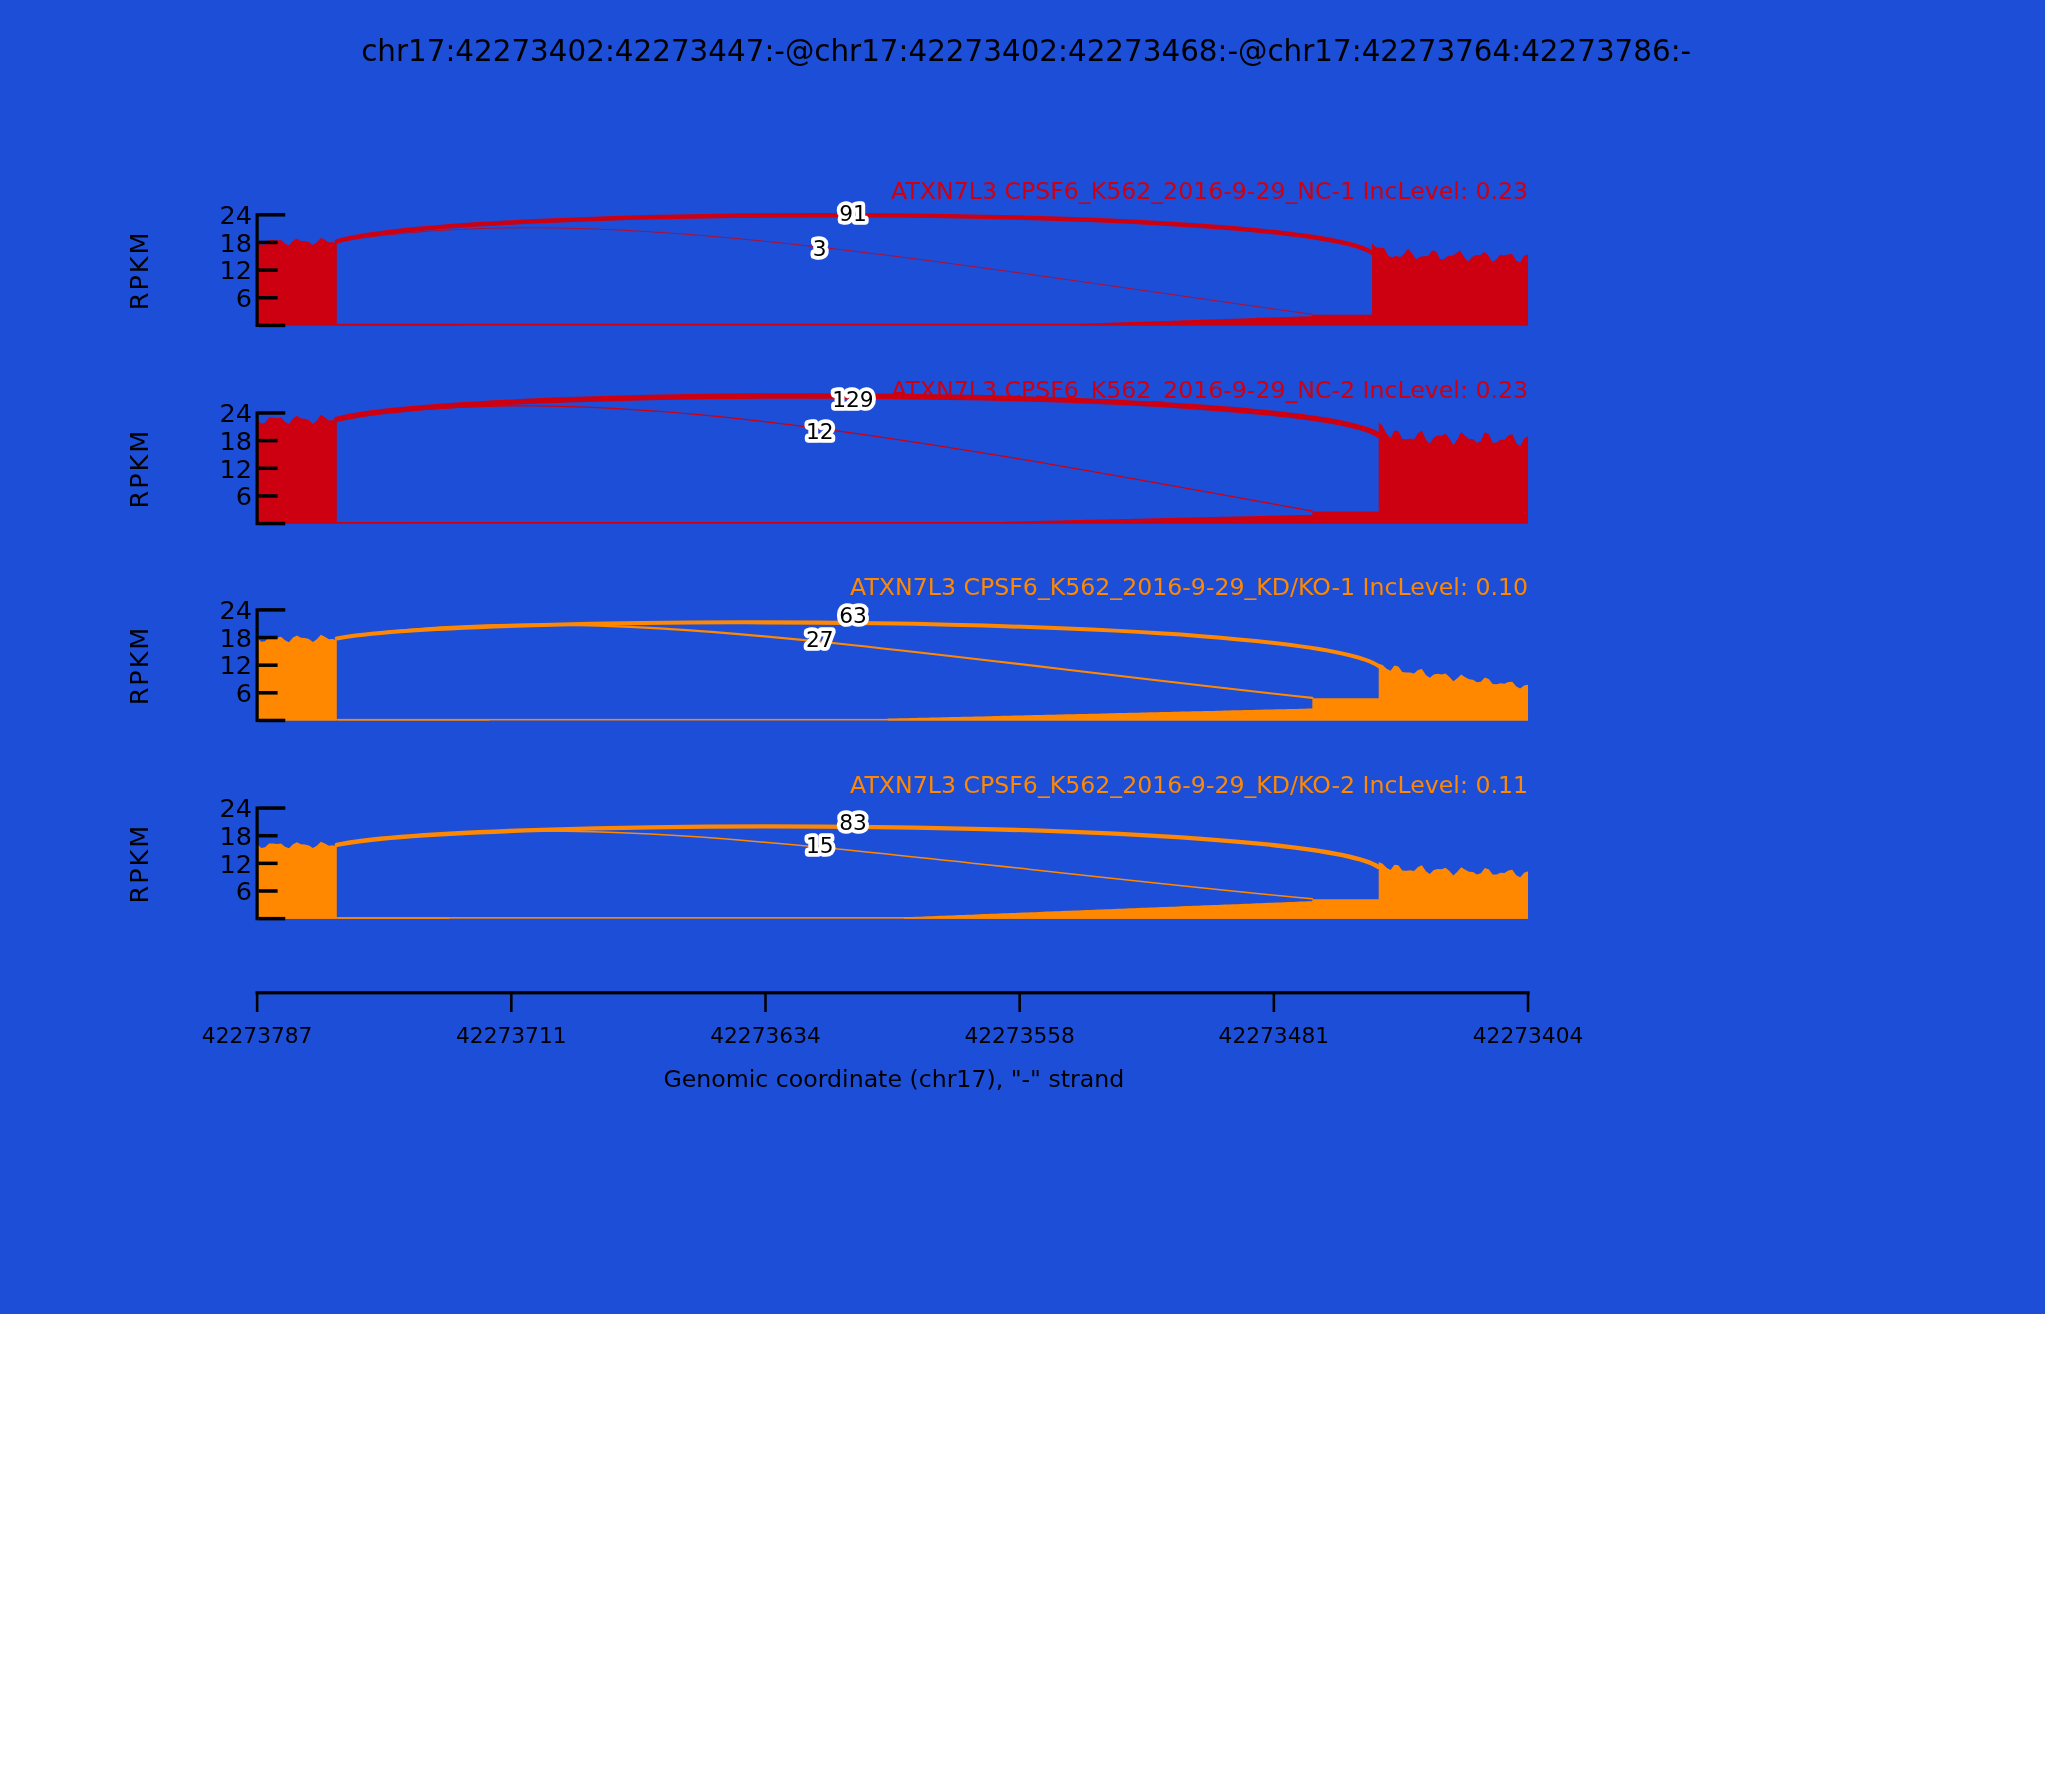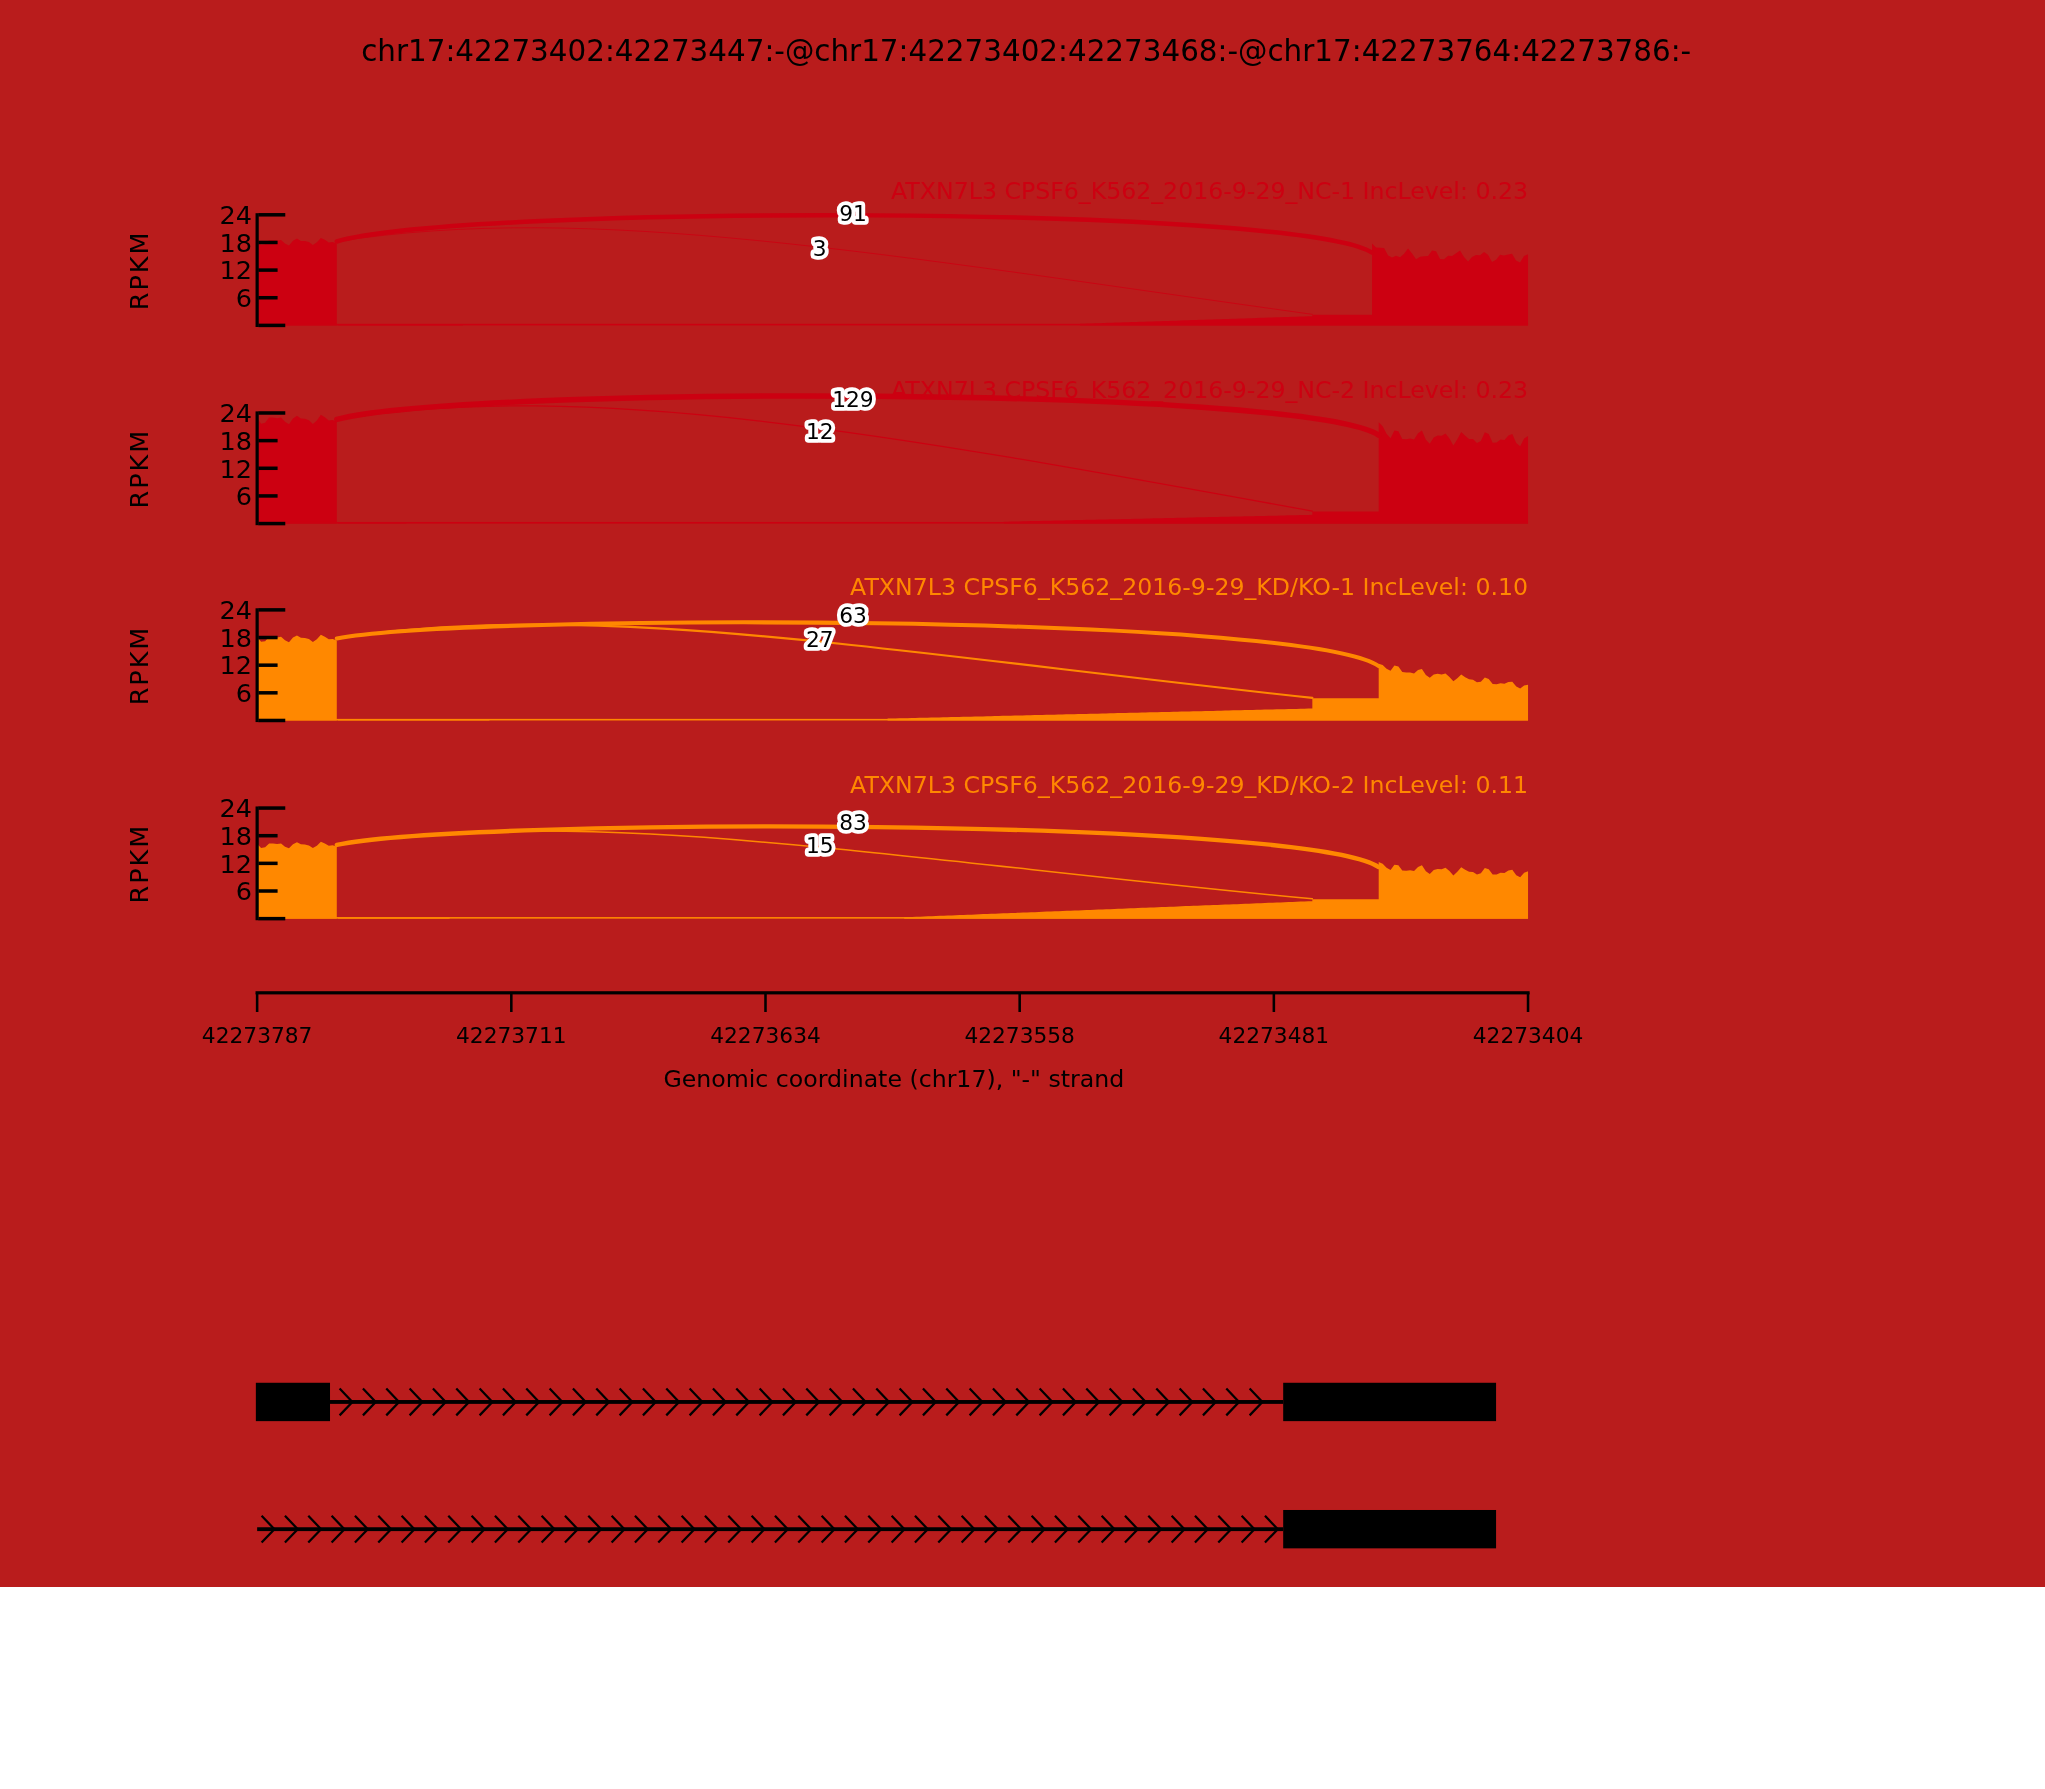--- a/index.html
+++ b/index.html
@@ -1,16 +1,16 @@
 <!DOCTYPE html>
 <html style="font-size:10.2px"><head>
 <meta charset="utf-8">
 <style>
   html,body{margin:0;padding:0;background:#ffffff;}
-  #figure{position:relative;width:2046px;height:1587px;background:#b91c1c;overflow:hidden;}
+  #figure{position:relative;width:2046px;height:1314px;background:#1d4ed8;overflow:hidden;}
   svg{font-family:"DejaVu Sans", sans-serif;}
   .main-title{font-size:46px;fill:#000000;}
   .track-title{font-size:37px;}
   .ytick{font-size:40px;fill:#000000;}
   .yaxis-label{font-size:40px;fill:#000000;letter-spacing:3px;}
   .jcount{font-size:34px;fill:#000000;paint-order:stroke;stroke:#ffffff;stroke-width:12px;stroke-linejoin:round;}
   .xtick{font-size:34px;fill:#000000;}
   .xlabel{font-size:37px;fill:#000000;}
 </style>
 </head>

